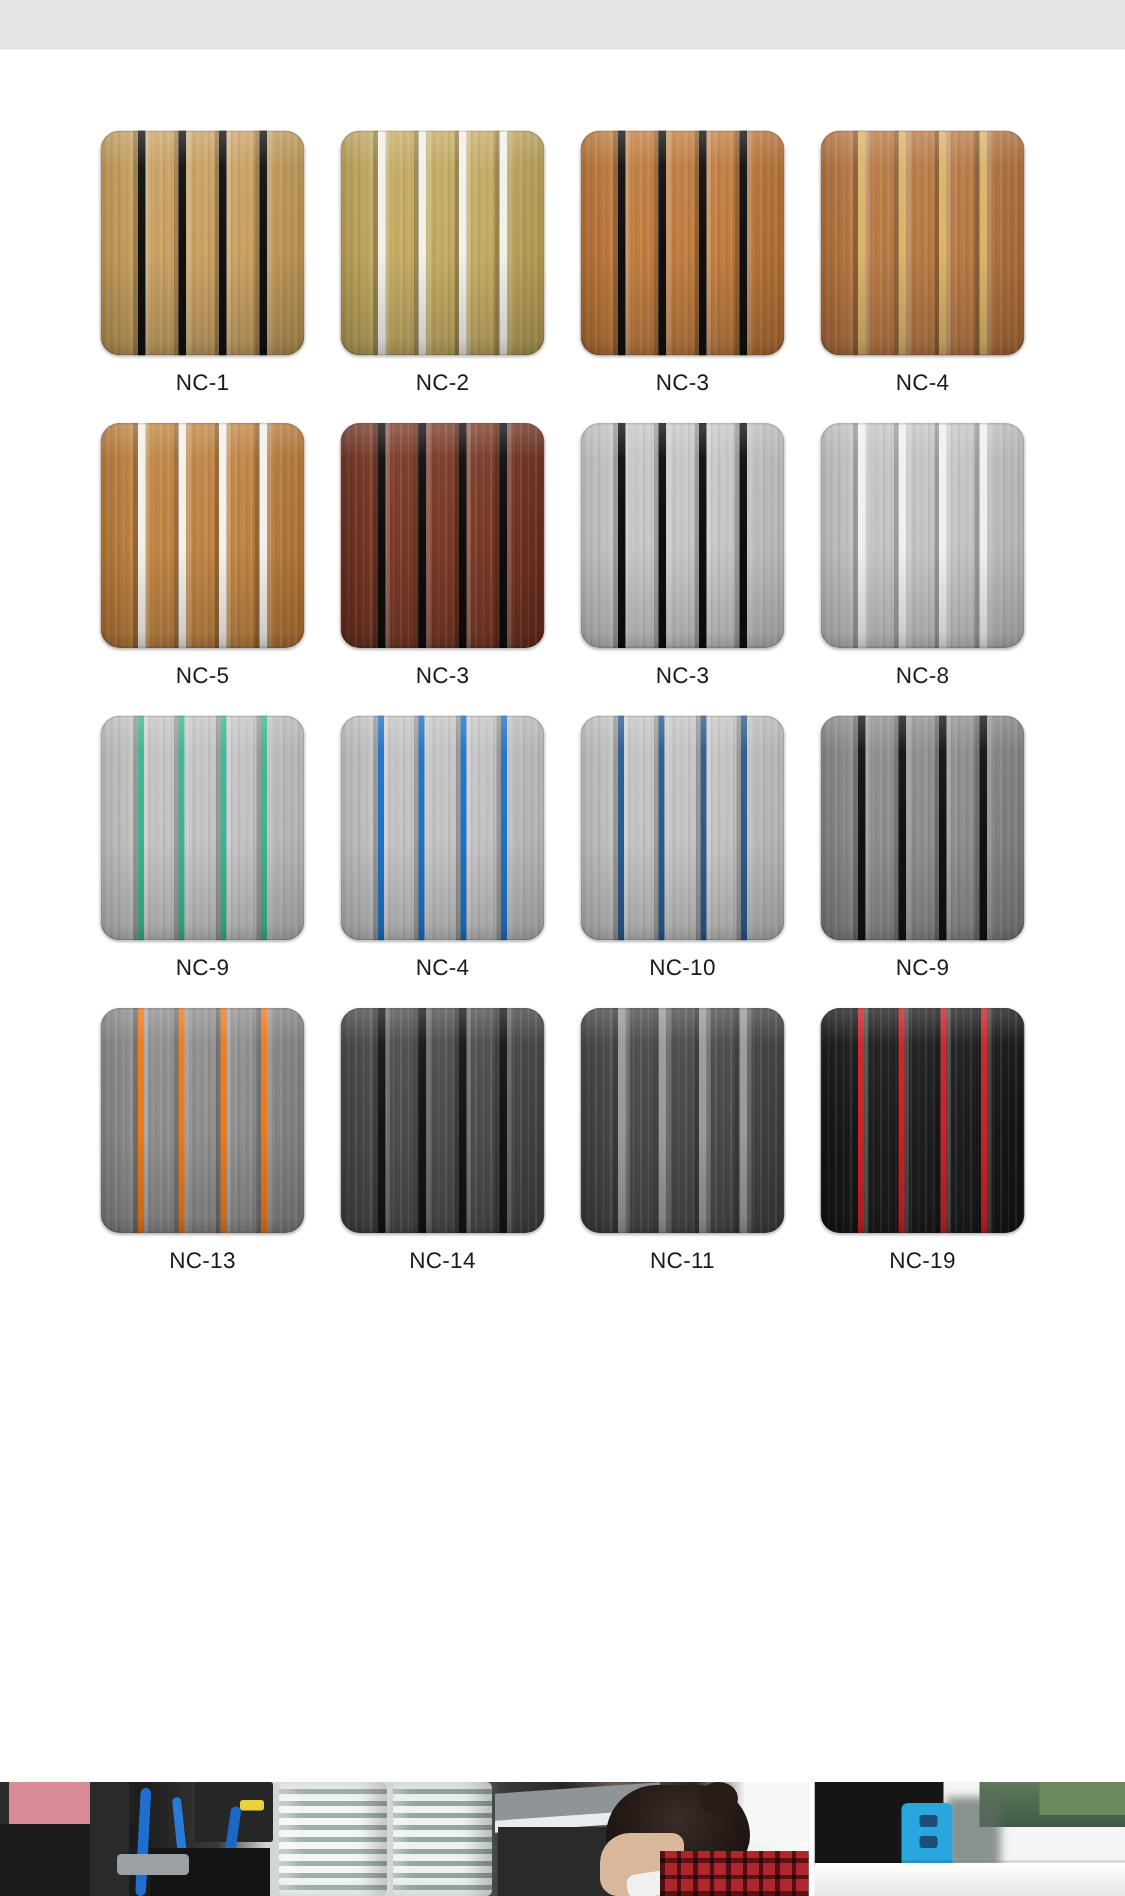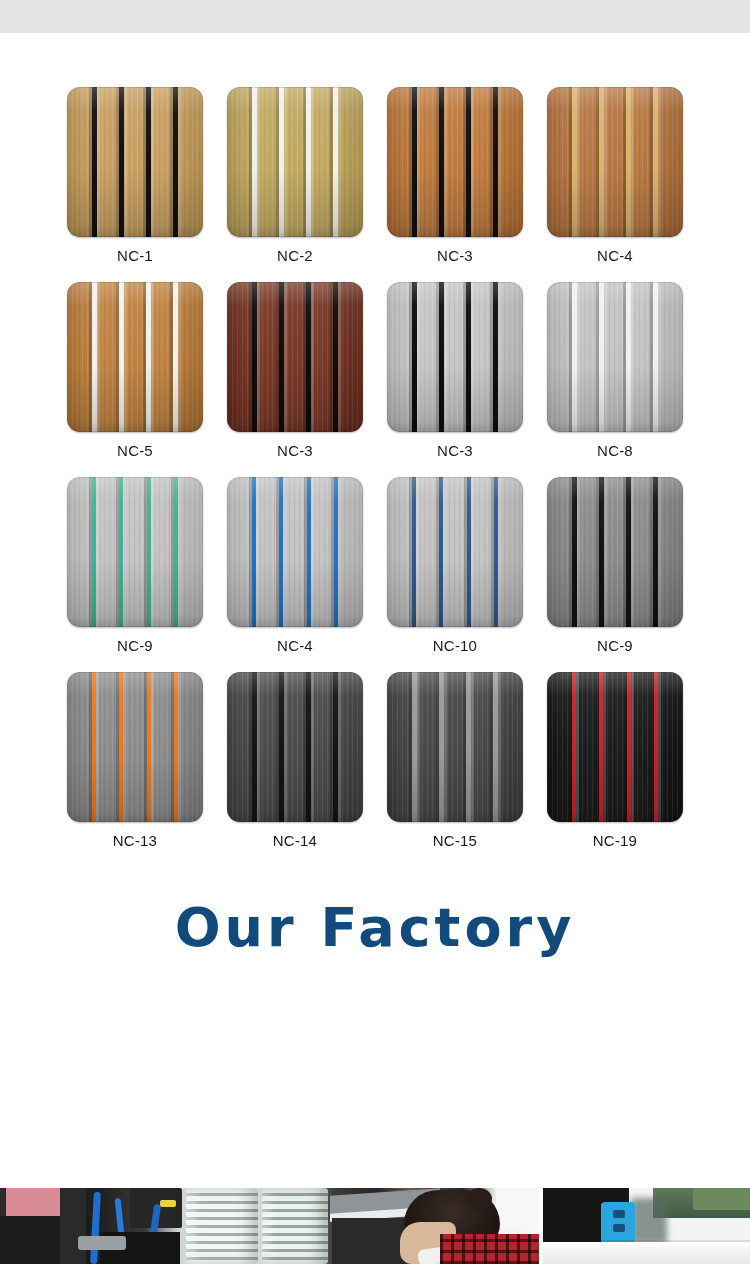--- a/index.html
+++ b/index.html
@@ -583,21 +583,21 @@
             <div class="g-r"></div>
           </div>
           <div class="groove" style="left: calc(80% - 2.5px); width: 5px;">
             <div class="g-core" style="background: rgb(154, 154, 154);"></div>
             <div class="g-l"></div>
             <div class="g-r"></div>
           </div>
           <div class="sheen"></div>
           <div class="edge"></div>
         </div>
-        <div class="swatch-label">NC-15</div>
+        <div class="swatch-label">NC-11</div>
       </div>
       <div class="swatch-cell">
         <div class="swatch">
           <div class="base" style="background: linear-gradient(90deg, rgb(18, 18, 18) 0%, rgb(29, 29, 29) 18%, rgb(29, 29, 29) 70%, rgb(18, 18, 18) 100%);"></div>
           <div class="grain"></div>
           <div class="groove" style="left: calc(20% - 2px); width: 4px;">
             <div class="g-core" style="background: rgb(204, 33, 40);"></div>
             <div class="g-l"></div>
             <div class="g-r"></div>
           </div>
@@ -616,23 +616,20 @@
             <div class="g-l"></div>
             <div class="g-r"></div>
           </div>
           <div class="sheen"></div>
           <div class="edge"></div>
         </div>
         <div class="swatch-label">NC-19</div>
       </div>
     </div>
 
-  <div class="factory-wrap">
-    <h1 class="heading" id="heading-our-factory">Our Factory</h1>
-  </div>
 
 </div>
 
 <div class="photo-strip">
   <div class="photo photo-left">
     <div class="pl-bg"></div>
     <div class="pl-pinkpanel"></div>
     <div class="pl-darkblk"></div>
     <div class="pl-frame"></div>
     <div class="pl-blk2"></div>

